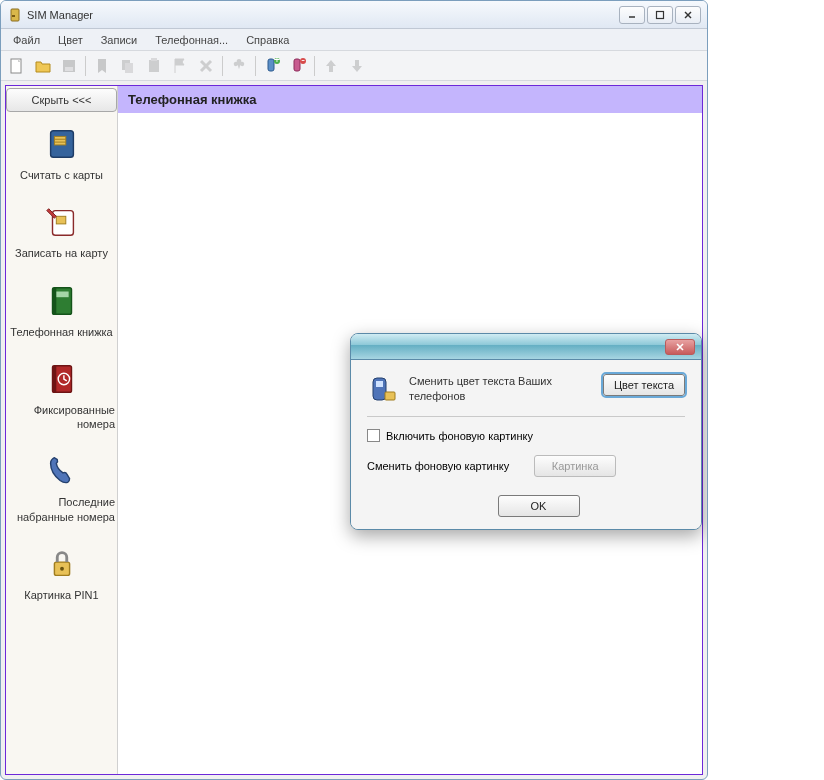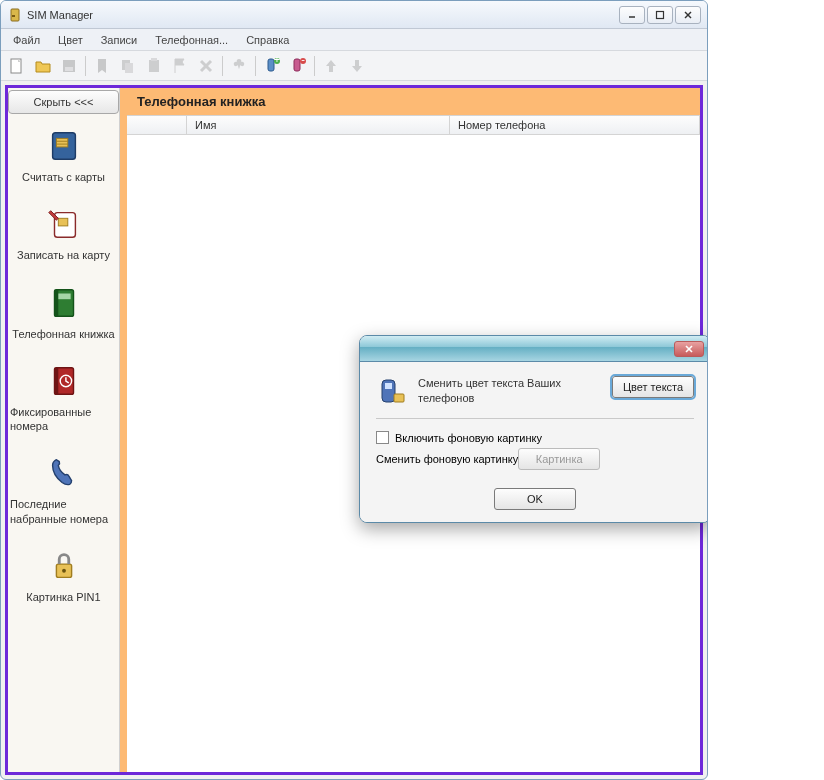--- a/index.html
+++ b/index.html
@@ -57,25 +57,24 @@
   display: flex; align-items: center; justify-content: center;
   border: 1px solid transparent;
 }
 .tb-btn svg { width: 18px; height: 18px; }
 .tb-disabled svg { opacity: 0.35; }
 .tb-sep { width: 1px; height: 20px; background: #ccc; margin: 0 2px; }
 
 .content-area {
   flex: 1;
   display: flex;
-  border: 3px solid #6d28d9;
+  border: 1px solid #6d28d9;
   margin: 4px;
-  background: #fdba74;
+  background: #c4b5fd;
   position: relative;
-  gap: 7px;
 }
 
 .sidebar {
   width: 112px;
   background: #f9f7f2;
   border-right: 1px solid #d0d0d0;
   display: flex; flex-direction: column;
   align-items: center;
 }
 .hide-btn {
@@ -84,21 +83,21 @@
   border: 1px solid #a8a8a8;
   border-radius: 4px;
   background: linear-gradient(#fdfdfd,#e7e7e7);
   margin: 2px;
   display: flex; align-items: center; justify-content: center;
   color: #333;
 }
 .side-item {
   width: 100%;
   padding: 10px 2px;
-  text-align: left;
+  text-align: right;
   color: #333;
   display: flex; flex-direction: column; align-items: center;
   line-height: 1.3;
 }
 .side-item .side-icon { width: 40px; height: 40px; margin-bottom: 4px; display: flex; align-items: center; justify-content: center; }
 .side-item .side-icon svg { width: 38px; height: 38px; }
 
 .main {
   flex: 1;
   display: flex; flex-direction: column;
@@ -165,25 +164,26 @@
 }
 .dlg-icon { width: 32px; height: 32px; flex-shrink: 0; display: flex; align-items: center; justify-content: center; }
 .dlg-text { flex: 1; color: #333; line-height: 1.35; }
 .dlg-btn {
   width: 82px; height: 22px;
   border: 1px solid #7a7a7a;
   border-radius: 3px;
   background: linear-gradient(#fdfdfd,#e5e5e5);
   display: flex; align-items: center; justify-content: center;
   color: #222;
+  margin-left: 25px;
 }
 .dlg-btn.focus { outline: 2px solid #6aa9d8; }
 .dlg-btn.disabled { color: #999; border-color: #bbb; }
 .dlg-hr { height: 1px; background: #c9c9c9; margin: 8px 0 12px 0; }
-.dlg-check-row { display: flex; align-items: center; gap: 6px; margin-bottom: 4px; }
+.dlg-check-row { display: flex; align-items: center; gap: 6px; margin-bottom: 13px; }
 .dlg-check {
   width: 13px; height: 13px; border: 1px solid #888; background: #fff;
 }
 .dlg-row-2 { display: flex; align-items: center; justify-content: flex-start; margin-bottom: 18px; }
 .dlg-footer { display: flex; justify-content: center; }
 
 </style>
 </head>
 <body>
 
@@ -373,25 +373,20 @@
               <path d="M15 18 v-5 a5 5 0 0 1 10 0 v5" fill="none" stroke="#888" stroke-width="3"></path>
               <circle cx="20" cy="25" r="2" fill="#6b5410"></circle>
             </svg>
         </span>
         <span>Картинка PIN1</span>
       </div>
     </div>
 
     <div class="main">
       <div class="main-heading">Телефонная книжка</div>
-      <div class="columns">
-        <div class="col-h col-1"></div>
-        <div class="col-h col-2">Имя</div>
-        <div class="col-h col-3">Номер телефона</div>
-      </div>
       <div class="list-body"></div>
 
       <div class="dialog">
         <div class="dialog-titlebar">
           <div class="dlg-btns">
             <div class="dlg-x">
               <svg viewBox="0 0 10 10" width="10" height="10">
                   <line x1="2" y1="2" x2="8" y2="8" stroke="#fff" stroke-width="1.6"></line>
                   <line x1="8" y1="2" x2="2" y2="8" stroke="#fff" stroke-width="1.6"></line>
                 </svg>

